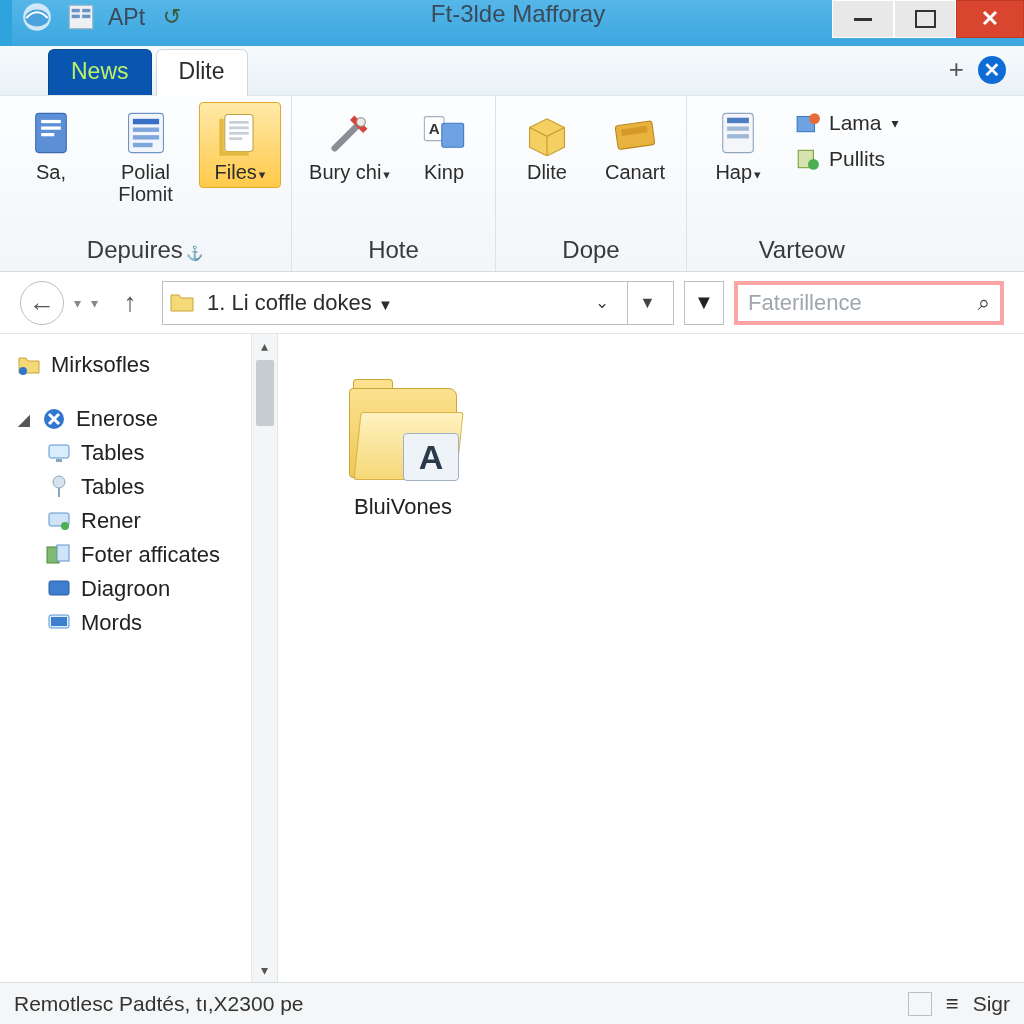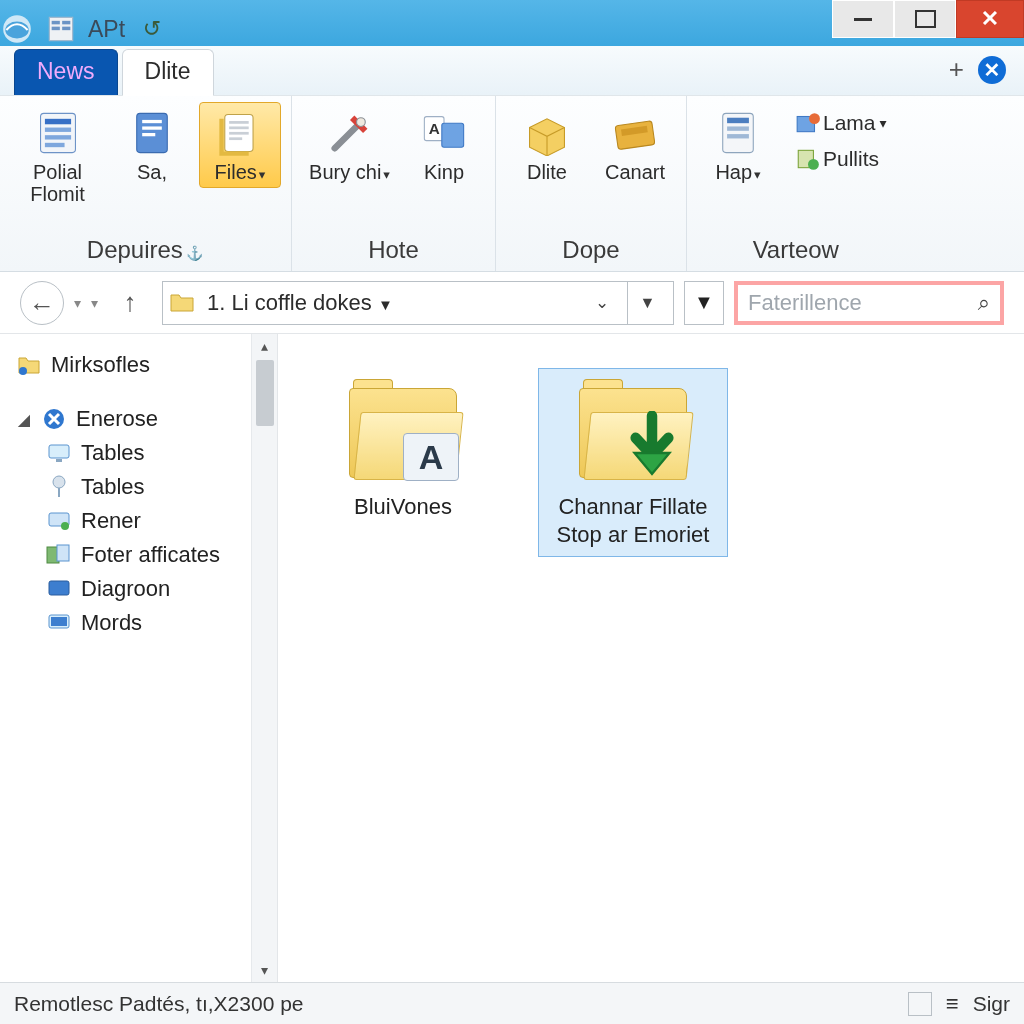--- a/index.html
+++ b/index.html
@@ -1,54 +1,54 @@
 <!DOCTYPE html>
 <html><head>
 <meta charset="utf-8">
 <style>
   * { box-sizing: border-box; margin: 0; padding: 0; font-family: "Segoe UI", Tahoma, sans-serif; }
   body { width: 1024px; height: 1024px; background: #2ea3dd; overflow: hidden; }
   .window { width: 1024px; height: 1024px; display: flex; flex-direction: column; }
 
   
-  .titlebar { height: 46px; background: linear-gradient(#55b6e8,#3ca7df); display: flex; align-items: flex-end; color: #1a3b5c; font-size: 24px; position: relative; }
+  .titlebar { height: 46px; background: linear-gradient(#55b6e8,#3ca7df); display: flex; align-items: flex-start; padding-left: 8px; color: #1a3b5c; font-size: 24px; position: relative; margin-left: 12px; }
   .titlebar .qat { display: flex; align-items: center; gap: 10px; }
   .qat-icon { width: 34px; height: 34px; display:flex;align-items:center;justify-content:center; }
   .title-text { position: absolute; left: 0; right: 0; text-align: center; font-weight: 500; color:#3a4a5a; }
   .win-controls { position: absolute; right: 0; top: 0; display: flex; height: 46px; }
   .win-btn { width: 62px; height: 38px; background:#e8e8e8;border:1px solid #fff;display:flex;align-items:center;justify-content:center; font-size: 20px; color:#333;}
   .win-btn.close { background:#d9452e; color:#fff; width:68px; border-color:#c13a24;}
   .win-btn.min::before{content:"";display:block;width:18px;height:3px;background:#333;}
   .win-btn.max::before{content:"";display:block;width:17px;height:14px;border:2px solid #333;}
   .win-btn.close::before{content:"\2715";font-size:22px;font-weight:bold;}
 
   
   .inner { background:#fff; flex:1; display:flex; flex-direction:column; }
   .tabrow { height: 50px; background: linear-gradient(#f7fbfd,#e9f2f8); border-bottom:1px solid #e0e6ea; display:flex; align-items:flex-end; padding-left:14px; position:relative;}
   .tab { padding: 8px 22px 10px; font-size: 23px; color:#2c2c2c; border-radius:6px 6px 0 0; border:1px solid transparent; cursor:default;}
-  .tab.news { background:#0956b0; color:#f0abfc; border-color:#08468f; border-bottom:none; margin-right:4px;}
+  .tab.news { background:#0956b0; color:#bef264; border-color:#08468f; border-bottom:none; margin-right:4px;margin-left:34px;}
   .tab.active { background:#fff; border-color:#cfd6dc; border-bottom-color:#fff; position:relative; top:1px;}
   .tabrow-right{position:absolute;right:18px;top:8px;display:flex;gap:14px;align-items:center;}
   .help-btn{width:28px;height:28px;border-radius:50%;background:#0f6cd6;color:#fff;font-weight:bold;font-size:20px;display:flex;align-items:center;justify-content:center;}
   .plus-btn{font-size:26px;color:#555;}
 
   
   .ribbon { height: 176px; background: linear-gradient(#fdfeff,#f2f6f9); border-bottom:1px solid #d5dde3; display:flex; }
   .rgroup { border-right:1px solid #dbe2e8; padding: 6px 10px 4px; display:flex; flex-direction:column; }
   .rgroup-items{display:flex;flex:1;align-items:flex-start;gap:6px;}
   .ritem { width: 82px; display:flex; flex-direction:column; align-items:center; padding:4px 2px;border:1px solid transparent;border-radius:4px;}
   .ritem.wide{width:95px;}
   .ritem.sel{background:linear-gradient(#ffe9a8,#ffca4a);border-color:#e2a82a;}
   .ritem .ic{width:52px;height:52px;display:flex;align-items:center;justify-content:center;}
   .ritem-label{font-size:20px;color:#2c2c2c;text-align:center;line-height:1.1;margin-top:2px;}
   .ritem-drop::after{content:"\25BE";font-size:13px;color:#333;margin-left:2px;}
   .rgroup-caption{font-size:24px;color:#3a3a3a;text-align:center;padding:3px 0;}
   .rgroup-caption.anch::after{content:" \2693";font-size:14px;}
   .rside{display:flex;flex-direction:column;gap:6px;padding:6px 8px;}
-  .rside-item{display:flex;align-items:center;font-size:21px;color:#2c2c2c;}
+  .rside-item{display:flex;align-items:center;gap:6px;font-size:21px;color:#2c2c2c;}
   .rside-item .sic{width:30px;height:30px;display:inline-flex;align-items:center;justify-content:center;}
 
   
   .navbar{height:62px;background:#fff;border-bottom:1px solid #e3e6e9;display:flex;align-items:center;padding:0 20px;gap:10px;}
   .navbtn{width:44px;height:44px;display:flex;align-items:center;justify-content:center;color:#555;font-size:26px;}
   .navbtn.round{border:1px solid #b9c0c6;border-radius:50%;}
   .smalldrop{font-size:14px;color:#888;}
   .pathbox{flex:1;height:44px;border:1px solid #b9c0c6;display:flex;align-items:center;padding:0 6px;gap:10px;}
   .path-icon{width:28px;height:24px;}
   .path-text{flex:1;font-size:22px;color:#2c2c2c;}
@@ -106,20 +106,21 @@
             <rect x="2" y="2" width="20" height="20" fill="#eef1f4" stroke="#9fb7cc"></rect>
             <rect x="4" y="5" width="7" height="3" fill="#6b94c5"></rect>
             <rect x="4" y="10" width="7" height="3" fill="#6b94c5"></rect>
             <rect x="13" y="5" width="7" height="3" fill="#6b94c5"></rect>
             <rect x="13" y="10" width="7" height="3" fill="#6b94c5"></rect>
           </svg>
       </span>
       <span style="font-size:23px;color:#3a4a5a;">APt</span>
       <span class="qat-icon" style="font-size:22px;color:#3a5a3a;">↺</span>
     </div>
+    <div class="title-text">Ft-3lde Mafforay</div>
     <div class="win-controls">
       <div class="win-btn min"></div>
       <div class="win-btn max"></div>
       <div class="win-btn close"></div>
     </div>
   </div>
 
   <div class="inner">
     <div class="tabrow">
       <div class="tab news">News</div>
@@ -127,42 +128,42 @@
       <div class="tabrow-right">
         <span class="plus-btn">+</span>
         <span class="help-btn">✕</span>
       </div>
     </div>
 
     <div class="ribbon">
 
       <div class="rgroup">
         <div class="rgroup-items">
+          <div class="ritem">
+            <span class="ic">
+                <svg width="46" height="48" viewBox="0 0 40 44">
+                  <rect x="6" y="4" width="28" height="36" rx="3" fill="#5b8fd6" stroke="#3a6bb0"></rect>
+                  <rect x="11" y="10" width="18" height="3" fill="#fff"></rect>
+                  <rect x="11" y="16" width="18" height="3" fill="#fff"></rect>
+                  <rect x="11" y="22" width="12" height="3" fill="#fff"></rect>
+                </svg>
+              </span>
+            <span class="ritem-label">Sa,</span>
+          </div>
           <div class="ritem wide">
             <span class="ic">
                 <svg width="46" height="48" viewBox="0 0 40 44">
                   <rect x="4" y="4" width="32" height="36" rx="3" fill="#f2f5f9" stroke="#6d93c7"></rect>
                   <rect x="8" y="9" width="24" height="5" fill="#3770c6"></rect>
                   <rect x="8" y="17" width="24" height="4" fill="#7ea7dd"></rect>
                   <rect x="8" y="24" width="24" height="4" fill="#7ea7dd"></rect>
                   <rect x="8" y="31" width="18" height="4" fill="#7ea7dd"></rect>
                 </svg>
               </span>
             <span class="ritem-label">Polial Flomit</span>
-          </div>
-          <div class="ritem">
-            <span class="ic">
-                <svg width="46" height="48" viewBox="0 0 40 44">
-                  <rect x="6" y="4" width="28" height="36" rx="3" fill="#5b8fd6" stroke="#3a6bb0"></rect>
-                  <rect x="11" y="10" width="18" height="3" fill="#fff"></rect>
-                  <rect x="11" y="16" width="18" height="3" fill="#fff"></rect>
-                  <rect x="11" y="22" width="12" height="3" fill="#fff"></rect>
-                </svg>
-              </span>
-            <span class="ritem-label">Sa,</span>
           </div>
           <div class="ritem sel">
             <span class="ic">
                 <svg width="48" height="50" viewBox="0 0 44 46">
                   <rect x="8" y="6" width="26" height="34" rx="3" fill="#fff" stroke="#bfa24a"></rect>
                   <rect x="12" y="12" width="18" height="2.5" fill="#c9cfd6"></rect>
                   <rect x="12" y="17" width="18" height="2.5" fill="#c9cfd6"></rect>
                   <rect x="12" y="22" width="18" height="2.5" fill="#c9cfd6"></rect>
                   <rect x="12" y="27" width="12" height="2.5" fill="#c9cfd6"></rect>
                   <path d="M5 10 L5 42 L30 42" stroke="#e3b941" stroke-width="4" fill="none"></path>
@@ -371,34 +372,20 @@
           <div class="file-icon">
             <div class="folder-shape">
                 <div class="folder-tab"></div>
                 <div class="folder-back"></div>
                 <div class="folder-front"></div>
               </div>
             <div style="position:absolute;right:4px;bottom:6px;width:56px;height:48px;background:#eef3f8;border:1px solid #9fb0c5;border-radius:4px;display:flex;align-items:center;justify-content:center;font-size:34px;font-weight:bold;color:#2b3a4a;">A</div>
           </div>
           <div class="file-label">BluiVones</div>
         </div>
-        <div class="file-item sel">
-          <div class="file-icon">
-            <div class="folder-shape">
-                <div class="folder-tab"></div>
-                <div class="folder-back"></div>
-                <div class="folder-front"></div>
-              </div>
-            <svg style="position:absolute;right:10px;bottom:6px;" width="62" height="70" viewBox="0 0 50 60">
-                <path d="M25 4 v34 M25 38 l-14 -15 M25 38 l14 -15" stroke="#187a2e" stroke-width="9" fill="none" stroke-linecap="round"></path>
-                <polygon points="10,36 40,36 25,54" fill="#2da444" stroke="#187a2e" stroke-width="2"></polygon>
-              </svg>
-          </div>
-          <div class="file-label">Channar Fillate Stop ar Emoriet</div>
-        </div>
       </div>
     </div>
 
     <div class="statusbar">
       <span>Remotlesc Padtés, tı,X2300 pe</span>
       <div class="right">
         <span class="viewbtn"></span>
         <span style="font-size:22px;">≡</span>
         <span>Sigr</span>
       </div>

